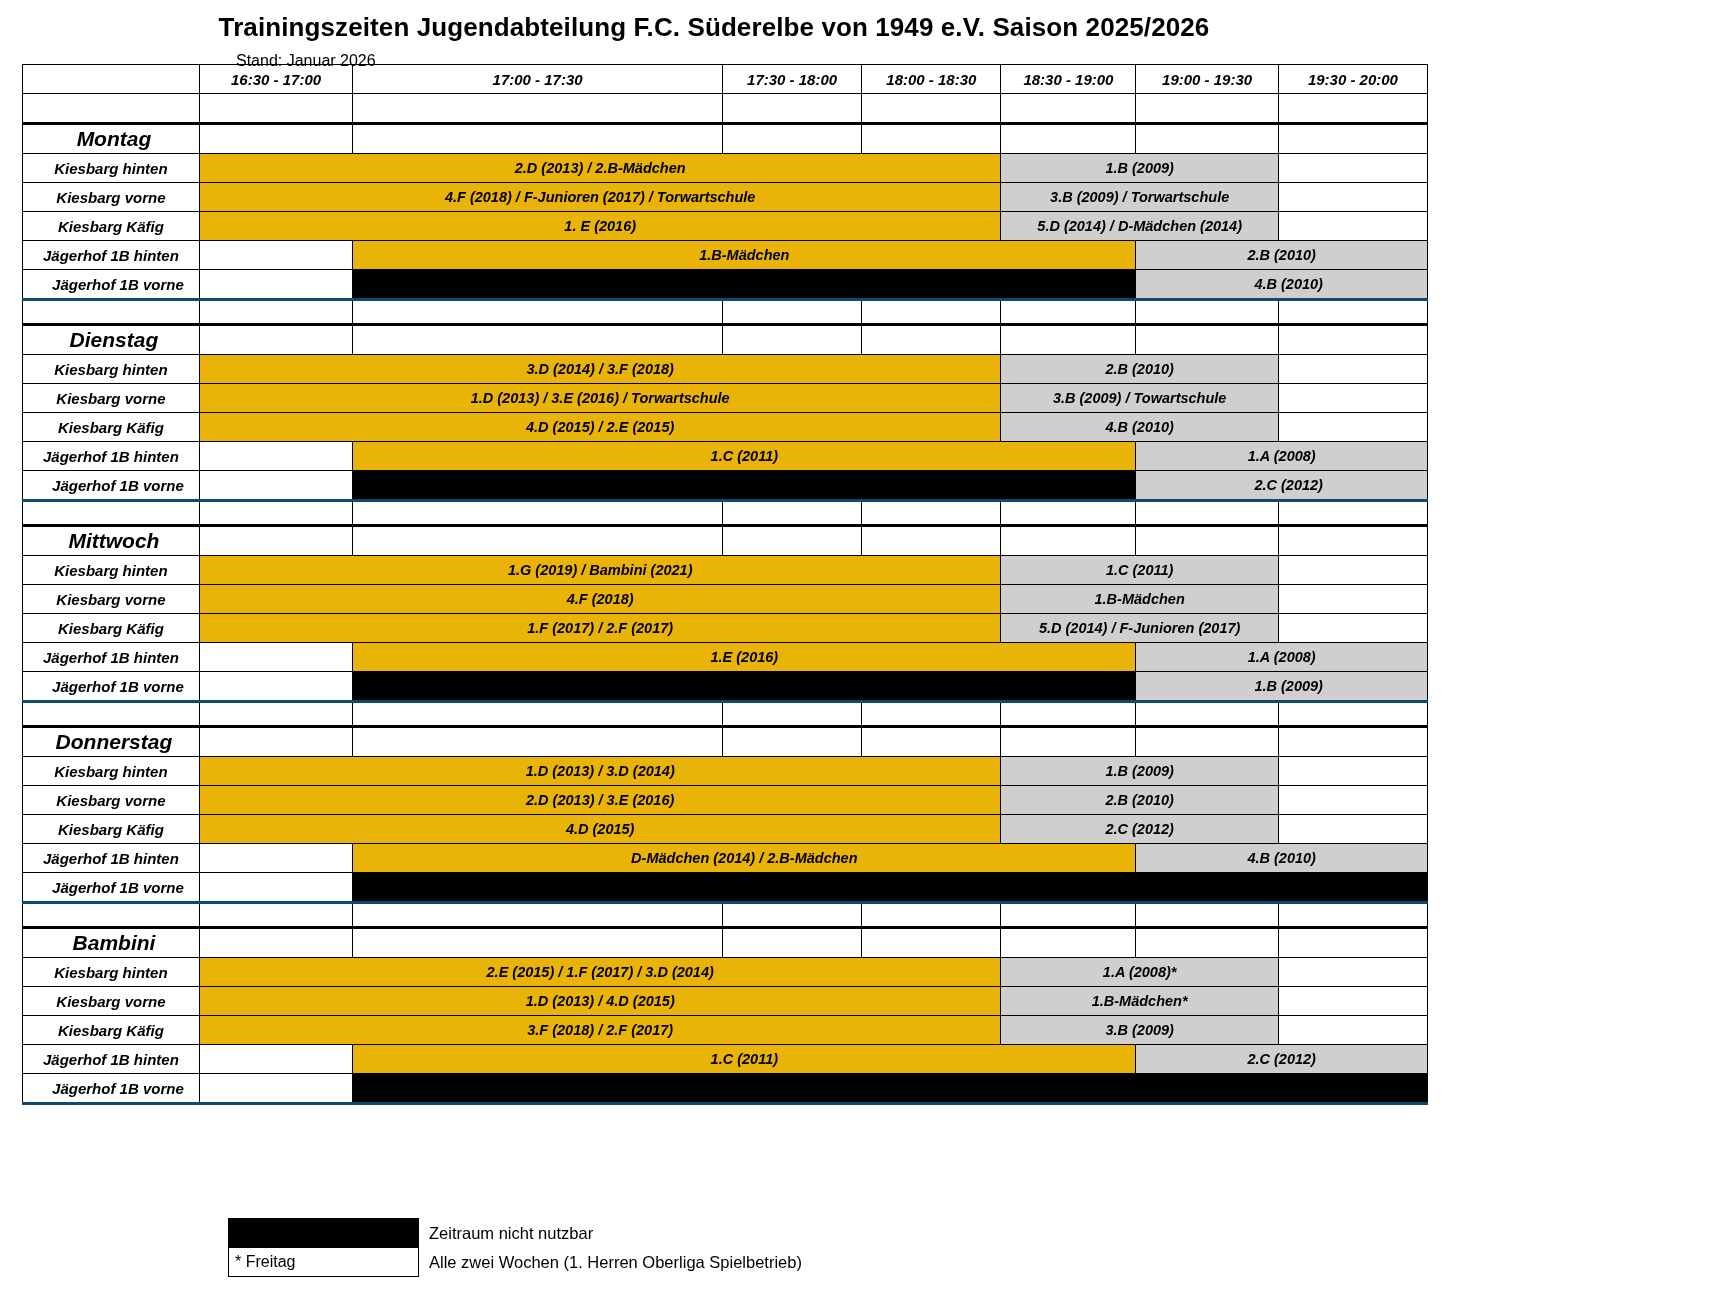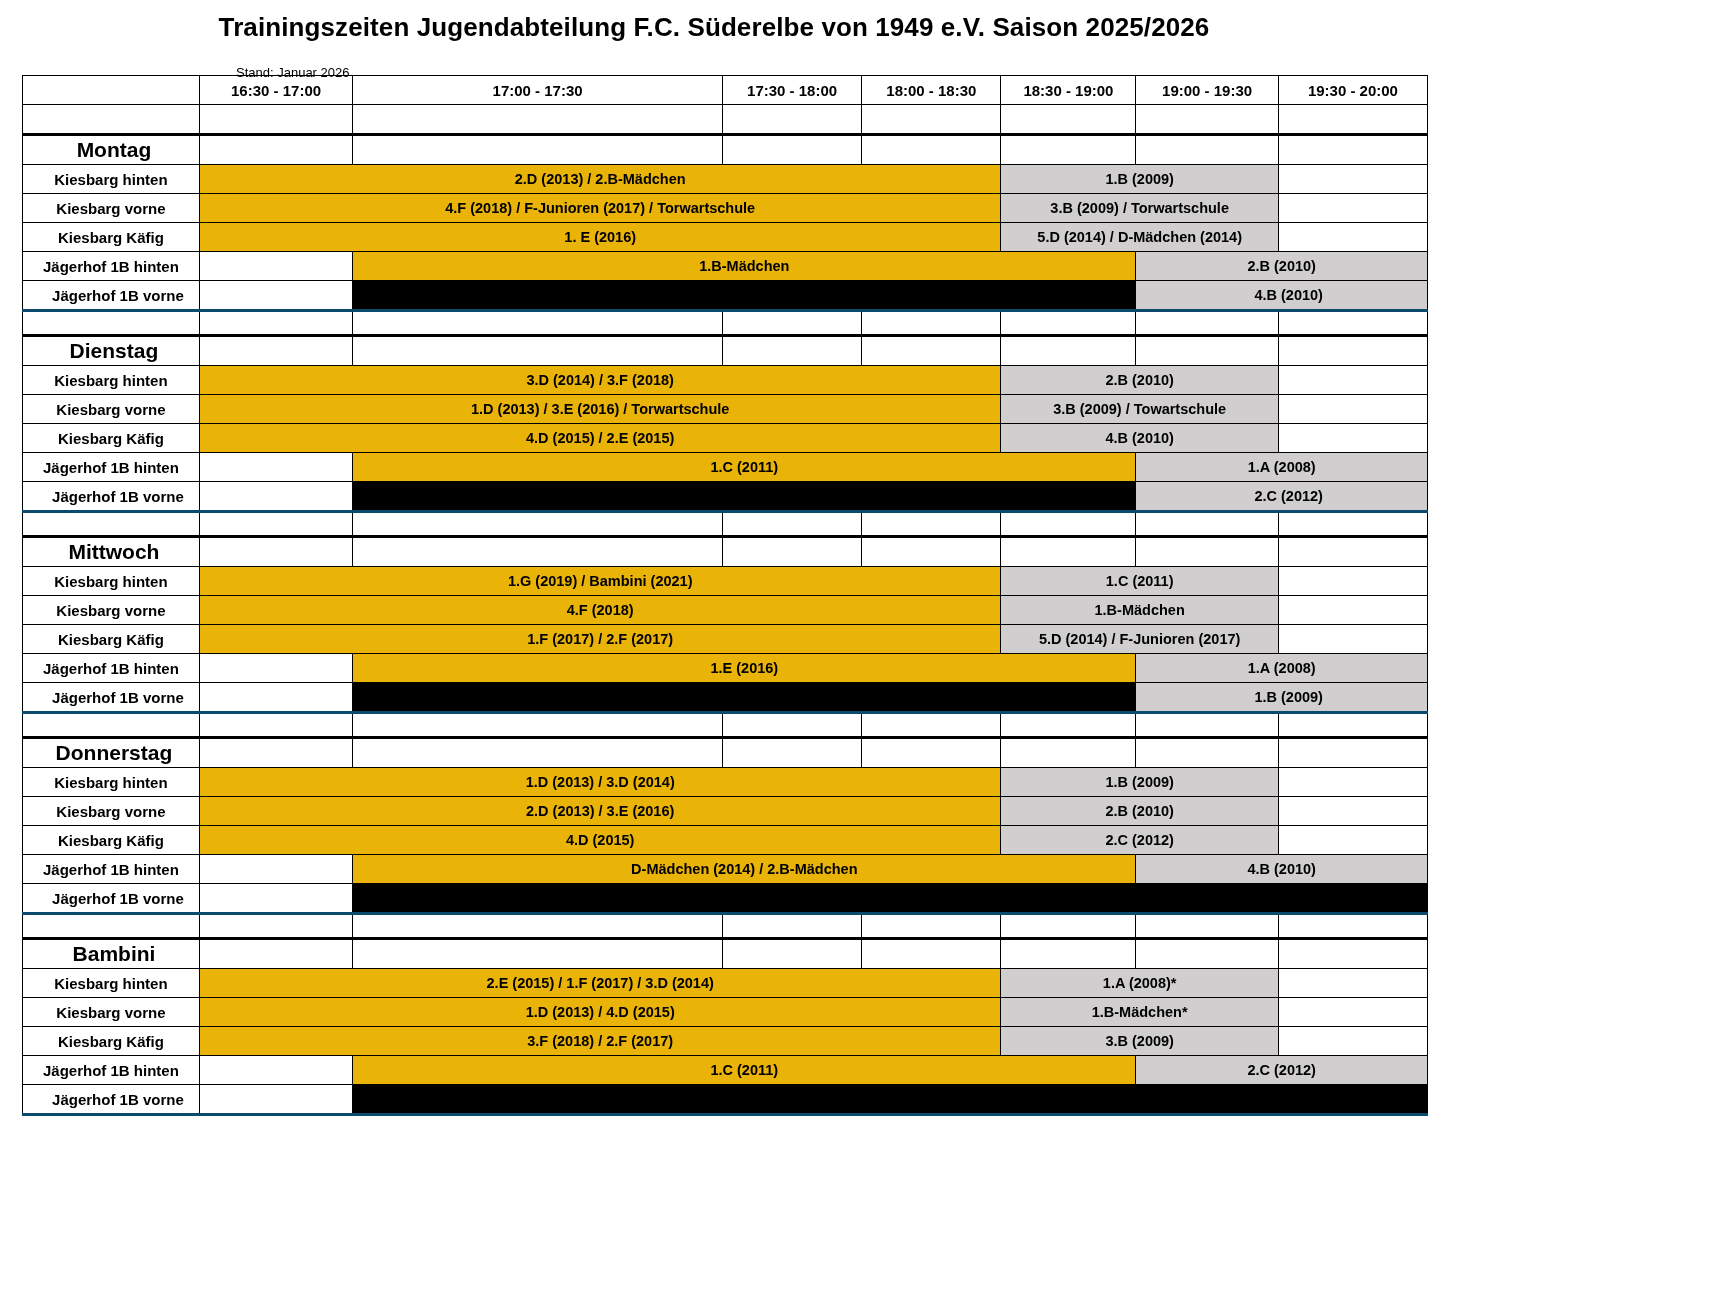--- a/index.html
+++ b/index.html
@@ -23,31 +23,32 @@
   .title {
     text-align: center;
     font-size: 26px;
     font-weight: bold;
     padding-top: 12px;
     letter-spacing: 0.1px;
   }
   .stand {
     position: absolute;
     left: 236px;
-    top: 65px;
-    font-size: 13px;
+    top: 52px;
+    font-size: 16px;
   }
   table.sched {
     position: absolute;
     left: 22px;
-    top: 75px;
+    top: 64px;
     border-collapse: collapse;
     table-layout: fixed;
     font-size: 14.5px;
     font-weight: bold;
+    font-style: italic;
   }
   table.sched td {
     border: 1px solid #000000;
     height: 28px;
     padding: 0 2px;
     text-align: center;
     vertical-align: middle;
     overflow: hidden;
     white-space: nowrap;
   }
@@ -417,14 +418,26 @@
       </tr>
       <tr class="lastrow">
         <td class="room">Jägerhof 1B vorne</td>
         <td class="white"></td>
         <td class="black" colspan="6"></td>
       </tr>
 
     </tbody>
   </table>
 
+  <table class="legend">
+    <tbody>
+      <tr>
+        <td class="swatch-black"></td>
+        <td class="legend-text">Zeitraum nicht nutzbar</td>
+      </tr>
+      <tr>
+        <td class="swatch-star">* Freitag</td>
+        <td class="legend-text">Alle zwei Wochen (1. Herren Oberliga Spielbetrieb)</td>
+      </tr>
+    </tbody>
+  </table>
 
 </div>
 
 </body></html>

